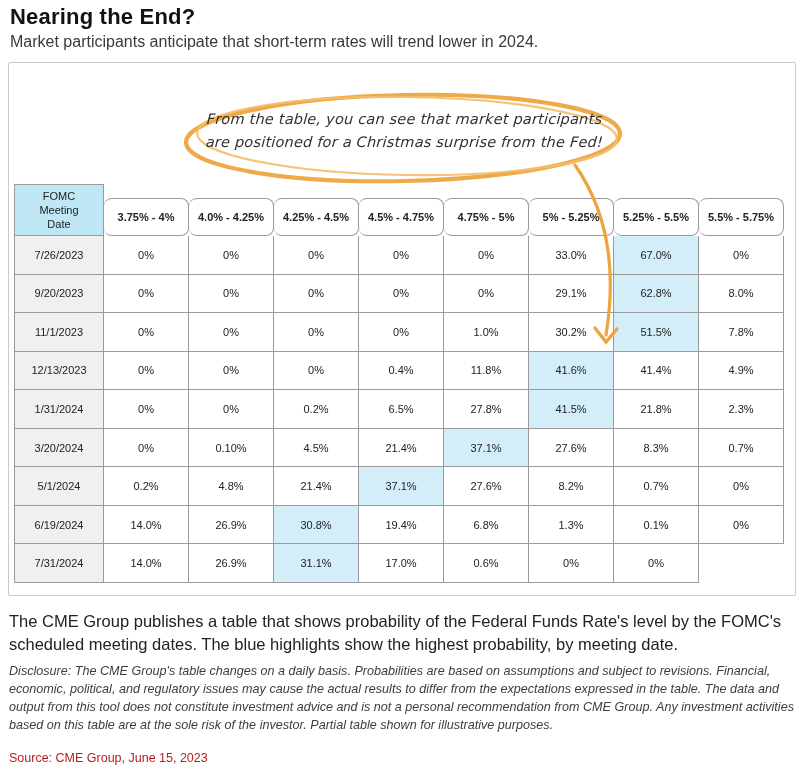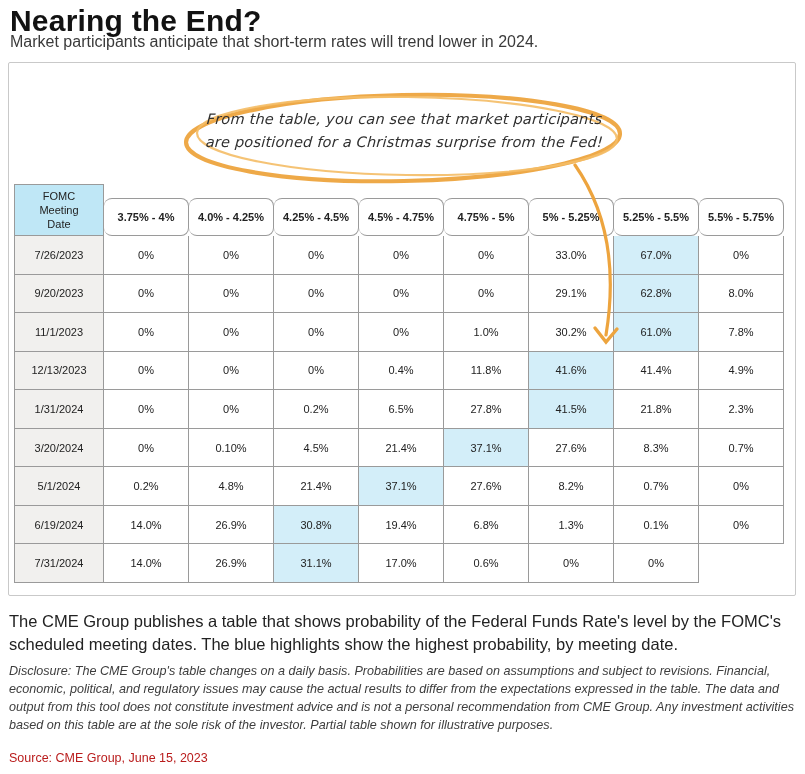--- a/index.html
+++ b/index.html
@@ -8,21 +8,21 @@
     --orange:#eda43e;
     --border:#9a9a9a;
   }
   html,body{margin:0;padding:0;}
   body{
     width:805px;height:774px;position:relative;background:#ffffff;
     font-family:"Liberation Sans", sans-serif;
     -webkit-font-smoothing:antialiased;
   }
   .title{
-    position:absolute;left:10px;top:4px;font-size:30px;font-weight:bold;color:#121212;
+    position:absolute;left:10px;top:4px;font-size:22px;font-weight:bold;color:#121212;
     letter-spacing:0.2px;
   }
   .subtitle{
     position:absolute;left:10px;top:33px;font-size:16px;color:#3a3a3a;
   }
   .panel{
     position:absolute;left:8px;top:62px;width:788px;height:534px;
     border:1px solid #c9c9c9;border-radius:2px;background:#fff;box-sizing:border-box;
   }
   .annot-svg{
@@ -132,21 +132,21 @@
       <div class="cell">29.1%</div>
       <div class="cell hl">62.8%</div>
       <div class="cell">8.0%</div>
       <div class="datecell">11/1/2023</div>
       <div class="cell">0%</div>
       <div class="cell">0%</div>
       <div class="cell">0%</div>
       <div class="cell">0%</div>
       <div class="cell">1.0%</div>
       <div class="cell">30.2%</div>
-      <div class="cell hl">61.0%</div>
+      <div class="cell hl">51.5%</div>
       <div class="cell">7.8%</div>
       <div class="datecell">12/13/2023</div>
       <div class="cell">0%</div>
       <div class="cell">0%</div>
       <div class="cell">0%</div>
       <div class="cell">0.4%</div>
       <div class="cell">11.8%</div>
       <div class="cell hl">41.6%</div>
       <div class="cell">41.4%</div>
       <div class="cell">4.9%</div>

